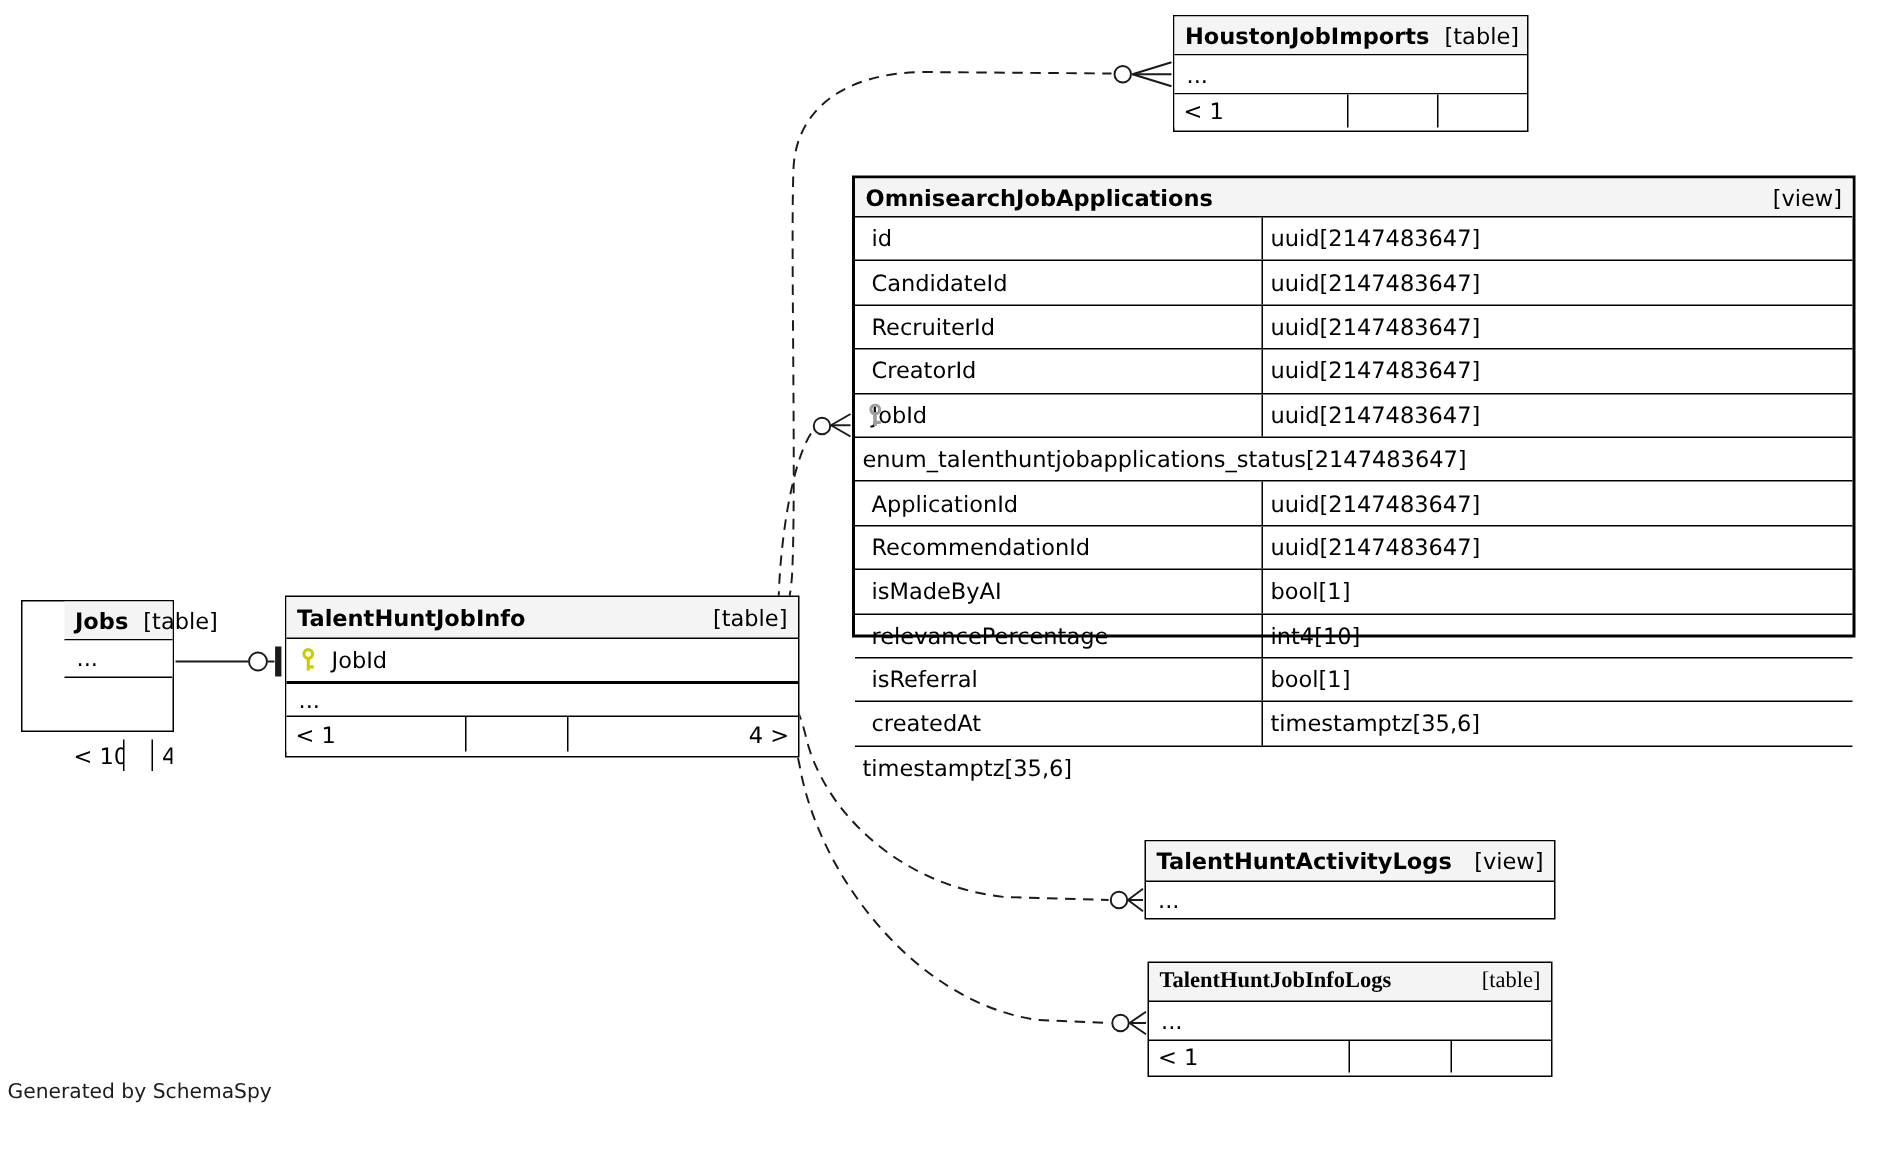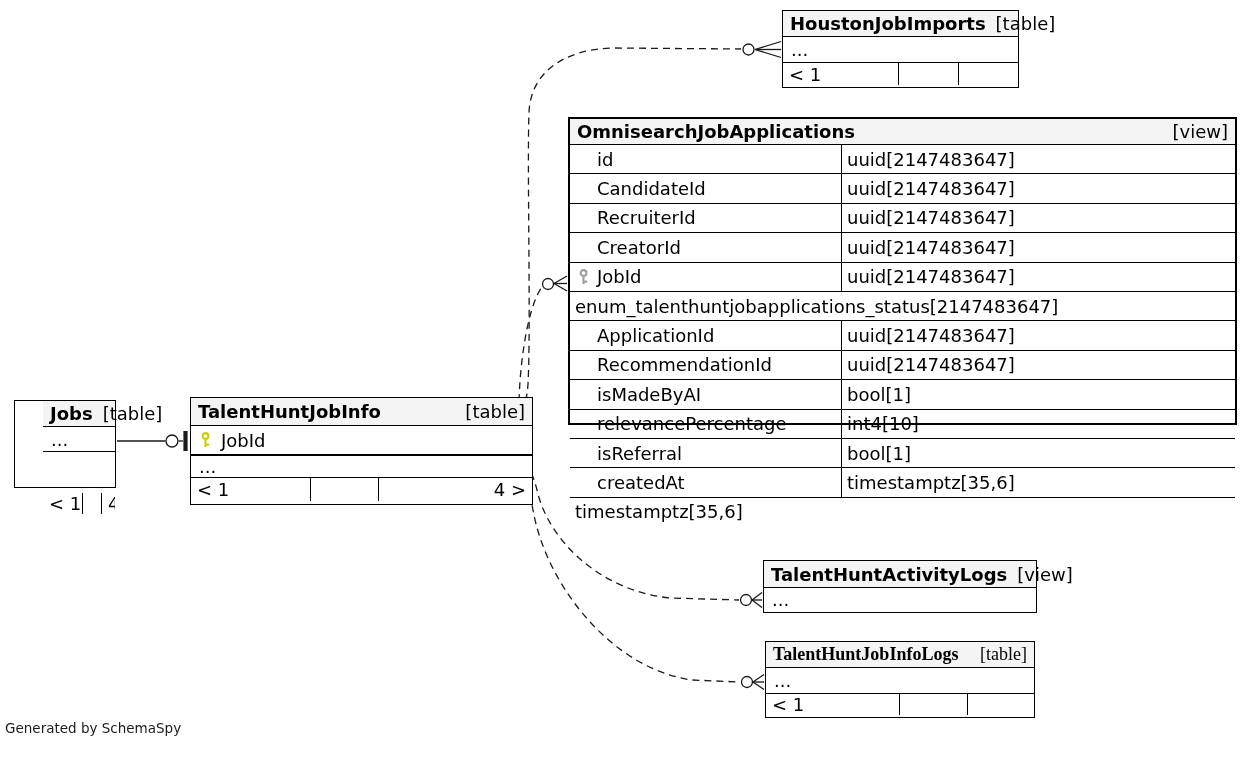--- a/index.html
+++ b/index.html
@@ -1,42 +1,42 @@
 <!DOCTYPE html>
 <html><head>
 <meta charset="utf-8">
 <style>
   html,body{margin:0;padding:0;background:#fff;}
   #canvas{position:relative;width:1255px;height:773px;background:#fff;
           font-family:"DejaVu Sans",sans-serif;color:#000;overflow:hidden;}
   #wires{position:absolute;left:0;top:0;width:1255px;height:773px;z-index:0;}
 
   .box{position:absolute;background:#fff;border:1.7px solid #000;box-sizing:border-box;
-       font-size:18px;z-index:1;}
+       font-size:15px;z-index:1;}
   .box.thick{border-width:2.5px;}
   .box-header{background:#f4f4f4;border-bottom:1.6px solid #000;display:flex;
               justify-content:space-between;align-items:center;padding:0 7px;box-sizing:border-box;}
   .tname{font-weight:bold;white-space:nowrap;}
   .kind{font-weight:normal;margin-left:10px;white-space:nowrap;}
   .row{display:flex;align-items:center;padding-left:8px;box-sizing:border-box;
        border-bottom:1.6px solid #000;background:#fff;}
   .row.last{border-bottom:none;}
   .row.keysep{border-bottom-width:2.4px;}
   .frow{display:flex;box-sizing:border-box;background:#fff;}
   .fcell{box-sizing:border-box;border-right:1.6px solid #000;padding:2px 6px;
          white-space:nowrap;overflow:hidden;display:flex;align-items:center;}
   .fcell.lastc{border-right:none;}
   .fcell.rt{justify-content:flex-end;}
 
   
   #omni-rows{display:flex;flex-direction:column;height:381px;}
   .orow{flex:1;display:flex;border-bottom:1.5px solid #000;box-sizing:border-box;}
   .orow:last-child{border-bottom:none;}
   .ocell{display:flex;align-items:center;box-sizing:border-box;}
-  .oname{width:272px;border-right:1.5px solid #000;position:relative;padding-left:27px;}
+  .oname{width:272px;border-right:1.5px solid #000;position:relative;padding-left:11px;}
   .otype{flex:1;padding-left:5px;white-space:nowrap;overflow:hidden;}
   .keyicon{position:absolute;left:8px;top:50%;transform:translateY(-50%);line-height:0;}
   .keyrow-rel{position:relative;padding-left:30px;}
   .keyrel{position:absolute;left:9px;top:50%;transform:translateY(-50%);line-height:0;}
 
   #footer-note{position:absolute;left:5px;top:720px;font-size:13.5px;color:#1c1c1c;z-index:1;}
 </style>
 </head>
 <body>
 

